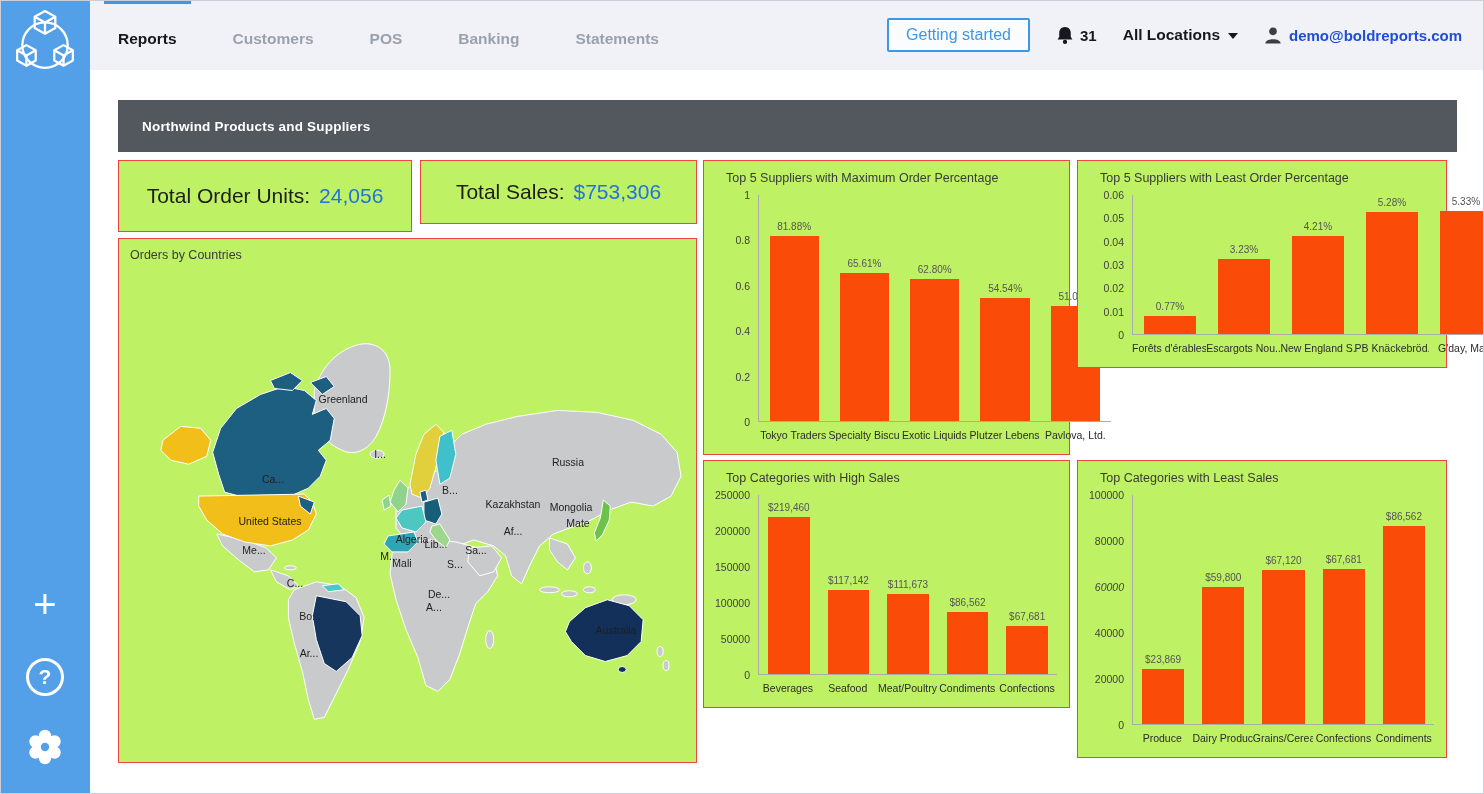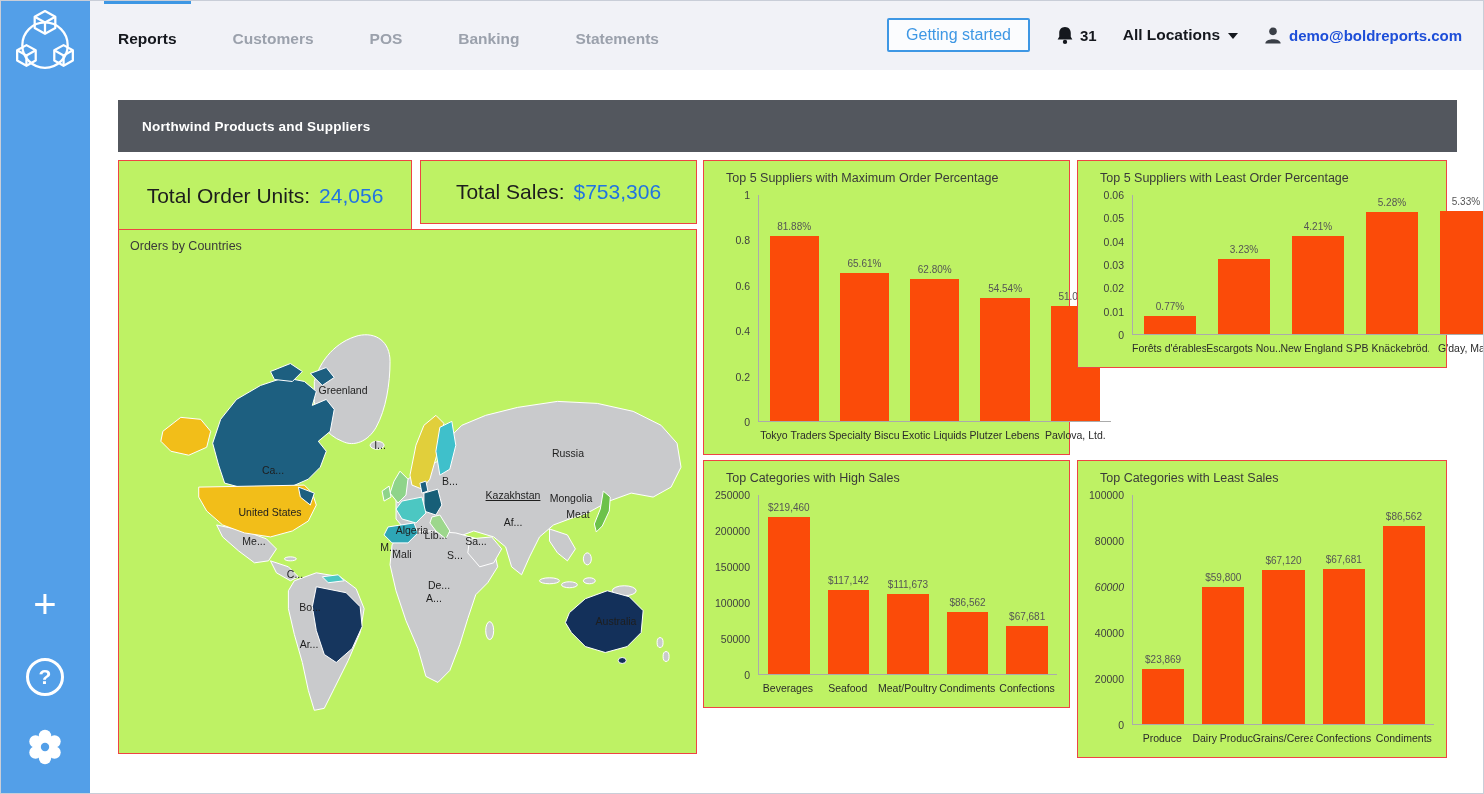--- a/index.html
+++ b/index.html
@@ -157,21 +157,21 @@
 
     <div class="panel kpi-card" style="left:28px;top:90px;width:294px;height:72px">
       <span class="kpi-label">Total Order Units:</span>
       <span class="kpi-value">24,056</span>
     </div>
     <div class="panel kpi-card" style="left:330px;top:90px;width:277px;height:64px">
       <span class="kpi-label">Total Sales:</span>
       <span class="kpi-value">$753,306</span>
     </div>
 
-    <div class="panel" style="left:28px;top:159px;width:579px;height:525px">
+    <div class="panel" style="left:28px;top:168px;width:579px;height:525px">
       <div class="map-title">Orders by Countries</div>
       <svg class="map-svg" viewBox="0 0 579 525">
 
         <path fill="#c9cacc" d="M196,152 C202,130 218,112 240,106 C258,102 272,112 272,132 C272,154 268,180 258,198 C250,212 236,218 224,212 C208,206 198,190 196,172 Z"></path>
         <ellipse fill="#c9cacc" cx="259" cy="216" rx="7" ry="4"></ellipse>
         <path fill="#c9cacc" d="M278,268 L290,250 306,238 330,228 330,210 344,196 368,186 400,178 440,172 480,174 516,182 544,196 560,214 564,238 554,258 536,268 514,264 492,272 470,284 452,290 436,296 422,308 412,328 404,346 394,338 388,318 376,308 356,302 340,308 322,312 306,306 290,304 278,290 Z"></path>
         <path fill="#c9cacc" d="M282,304 L312,302 338,304 360,310 376,320 380,338 370,354 358,366 350,390 342,416 332,442 320,454 308,448 300,420 288,392 278,362 272,336 274,316 Z"></path>
         <path fill="#c9cacc" d="M352,310 L374,308 384,320 376,334 362,338 350,324 Z"></path>
         <path fill="#c9cacc" d="M432,300 L450,306 458,320 450,332 440,324 432,312 Z"></path>
         <ellipse fill="#c9cacc" cx="372" cy="402" rx="4" ry="9"></ellipse>
@@ -212,23 +212,23 @@
           <span class="map-label" style="left: 224px; top: 160px;">Greenland</span>
           <span class="map-label" style="left: 261px; top: 215px;">I...</span>
           <span class="map-label" style="left: 154px; top: 240px;">Ca...</span>
           <span class="map-label" style="left: 151px; top: 282px;">United States</span>
           <span class="map-label" style="left: 135px; top: 311px;">Me...</span>
           <span class="map-label" style="left: 176px; top: 344px;">C...</span>
           <span class="map-label" style="left: 191px; top: 377px;">Bo...</span>
           <span class="map-label" style="left: 190px; top: 414px;">Ar...</span>
           <span class="map-label" style="left: 331px; top: 251px;">B...</span>
           <span class="map-label" style="left: 449px; top: 223px;">Russia</span>
-          <span class="map-label" style="left: 394px; top: 265px; text-decoration: underline;">Kazakhstan</span>
+          <span class="map-label" style="left: 394px; top: 265px;">Kazakhstan</span>
           <span class="map-label" style="left: 452px; top: 268px;">Mongolia</span>
-          <span class="map-label" style="left: 459px; top: 284px;">Meat</span>
+          <span class="map-label" style="left: 459px; top: 284px;">Mate</span>
           <span class="map-label" style="left: 394px; top: 292px;">Af...</span>
           <span class="map-label" style="left: 293px; top: 300px;">Algeria</span>
           <span class="map-label" style="left: 317px; top: 305px;">Lib...</span>
           <span class="map-label" style="left: 270px; top: 317px;">M...</span>
           <span class="map-label" style="left: 283px; top: 324px;">Mali</span>
           <span class="map-label" style="left: 336px; top: 325px;">S...</span>
           <span class="map-label" style="left: 357px; top: 311px;">Sa...</span>
           <span class="map-label" style="left: 320px; top: 355px;">De...</span>
           <span class="map-label" style="left: 315px; top: 368px;">A...</span>
           <span class="map-label" style="left: 497px; top: 391px;">Australia</span>

